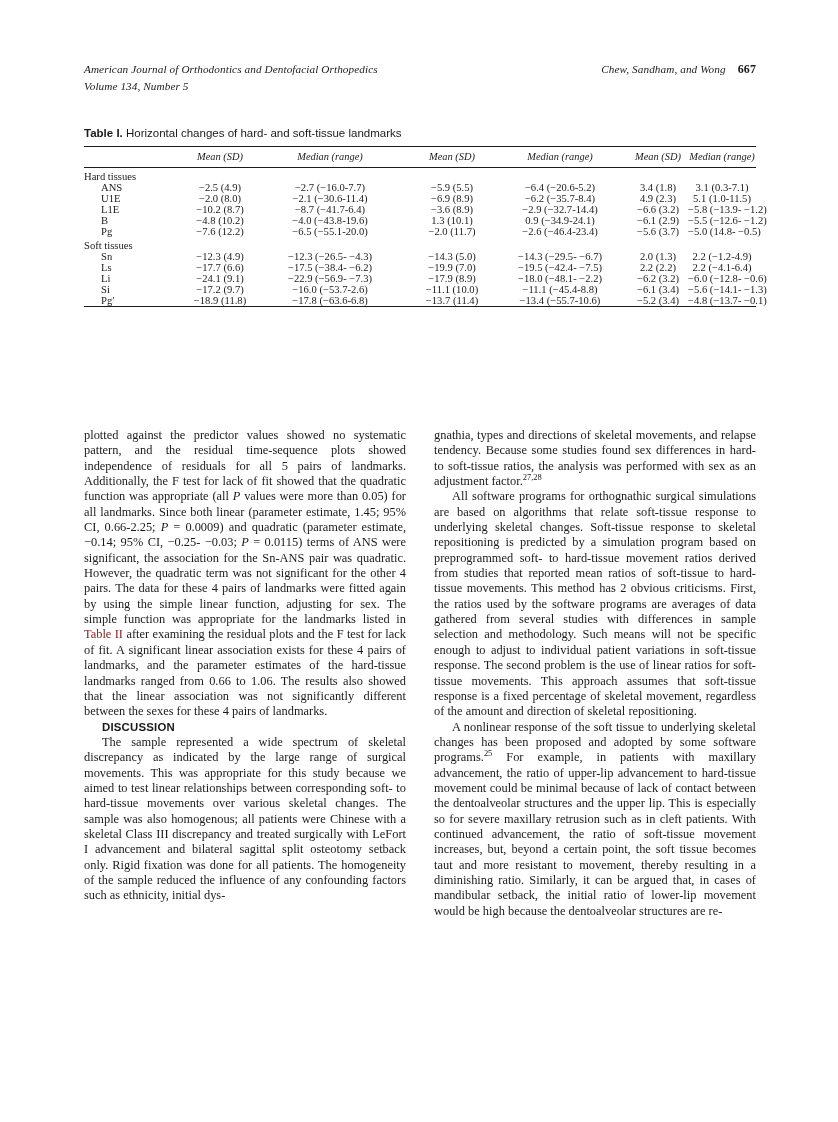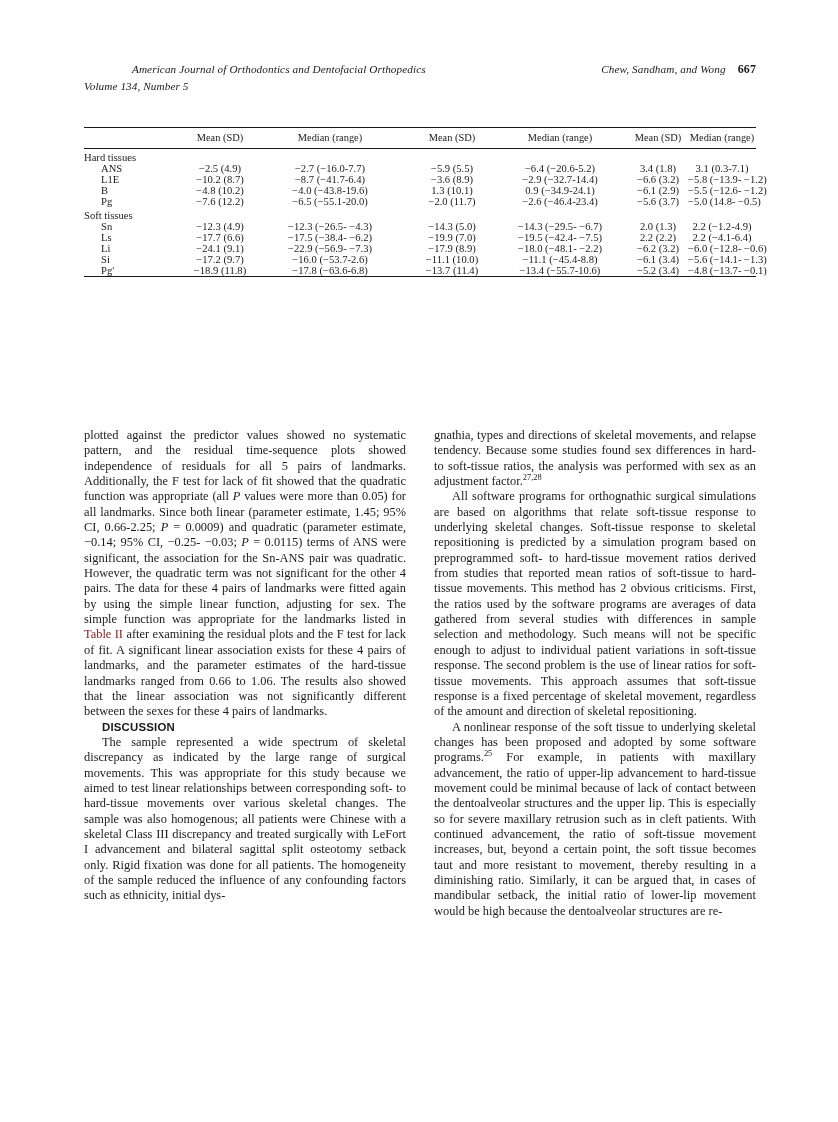--- a/index.html
+++ b/index.html
@@ -31,21 +31,21 @@
     font-style: italic;
     font-size: 11.2px;
     line-height: 15px;
     letter-spacing: 0.1px;
   }
   .runhead .rh-row {
     display: flex;
     justify-content: space-between;
     align-items: baseline;
   }
-  .runhead .rh-left { white-space: nowrap; margin-left: 48px; }
+  .runhead .rh-left { white-space: nowrap; }
   .runhead .rh-right { white-space: nowrap; margin-left: 20px; }
   .runhead .rh-page {
     font-style: normal;
     font-weight: bold;
     font-size: 12px;
     margin-left: 12px;
   }
   .runhead .rh-vol {
     display: block;
     margin-top: 2px;
@@ -87,20 +87,21 @@
     text-align: center;
     font-size: 11px;
     padding: 5px 0 3px 0;
   }
   tr.grouphdr th.grp {
     border-bottom: 1px solid #1a1a1a;
   }
   tr.grouphdr th.spacer { border-bottom: none; }
 
   tr.subhdr th {
+    font-style: italic;
     text-align: center;
     font-size: 10.4px;
     padding: 4px 0 5px 0;
     white-space: nowrap;
   }
   tr.subhdr th.lead { text-align: left; }
 
   td.lead {
     text-align: left;
     padding: 1.2px 0 1.2px 0;
@@ -164,20 +165,24 @@
     <div class="rh-row">
       <span class="rh-left">American Journal of Orthodontics and Dentofacial Orthopedics</span>
       <span class="rh-right">
         <span>Chew, Sandham, and Wong</span><span class="rh-page">667</span>
       </span>
     </div>
     <span class="rh-vol">Volume 134, Number 5</span>
   </div>
 
   <div class="table-block">
+    <div class="tbl-caption">
+      <span class="tbl-label">Table I.</span>
+      <span class="tbl-title">Horizontal changes of hard- and soft-tissue landmarks</span>
+    </div>
 
     <table class="data">
       <colgroup>
         <col style="width:88px">
         <col style="width:96px">
           <col style="width:124px">
         <col style="width:14px">
         <col style="width:92px">
           <col style="width:124px">
         <col style="width:6px">
@@ -215,20 +220,31 @@
           <td class="num">−2.5 (4.9)</td>
           <td class="num">−2.7 (−16.0-7.7)</td>
           <td class="num"></td>
           <td class="num">−5.9 (5.5)</td>
           <td class="num">−6.4 (−20.6-5.2)</td>
           <td class="num"></td>
           <td class="num">3.4 (1.8)</td>
           <td class="num">3.1 (0.3-7.1)</td>
         </tr>
         <tr>
+          <td class="lead item">U1E</td>
+          <td class="num">−2.0 (8.0)</td>
+          <td class="num">−2.1 (−30.6-11.4)</td>
+          <td class="num"></td>
+          <td class="num">−6.9 (8.9)</td>
+          <td class="num">−6.2 (−35.7-8.4)</td>
+          <td class="num"></td>
+          <td class="num">4.9 (2.3)</td>
+          <td class="num">5.1 (1.0-11.5)</td>
+        </tr>
+        <tr>
           <td class="lead item">L1E</td>
           <td class="num">−10.2 (8.7)</td>
           <td class="num">−8.7 (−41.7-6.4)</td>
           <td class="num"></td>
           <td class="num">−3.6 (8.9)</td>
           <td class="num">−2.9 (−32.7-14.4)</td>
           <td class="num"></td>
           <td class="num">−6.6 (3.2)</td>
           <td class="num">−5.8 (−13.9- −1.2)</td>
         </tr>

